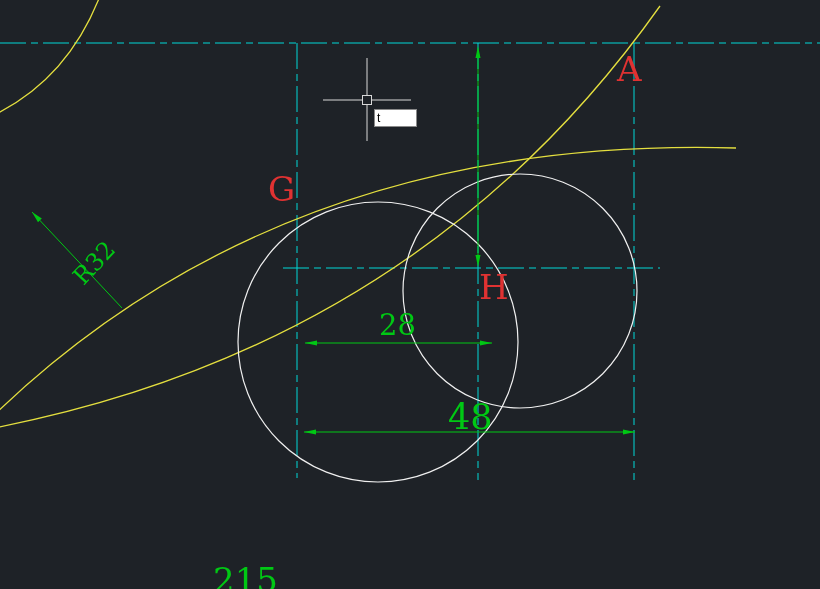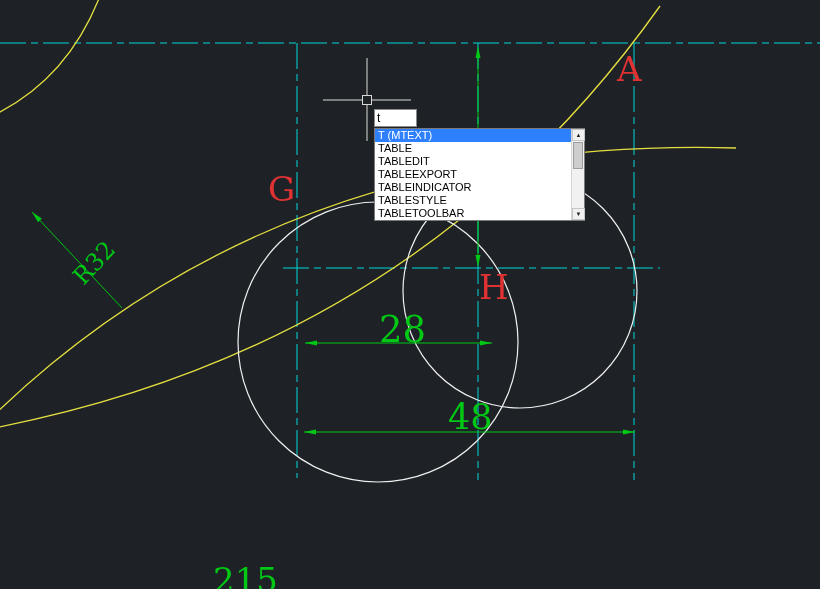--- a/index.html
+++ b/index.html
@@ -83,36 +83,20 @@
       <line class="crosshair" x1="372" y1="100" x2="411" y2="100"></line>
       <rect class="crosshair" x="362.5" y="95.5" width="9" height="9"></rect>
     </g>
   </svg>
 
   <div class="cad-label" style="left:617px; top:49px;  font-size:34px;">A</div>
   <div class="cad-label" style="left:268px; top:169px; font-size:34px;">G</div>
   <div class="cad-label" style="left:479px; top:267px; font-size:34px;">H</div>
 
   <div class="cad-text" style="left:70px; top:249px; font-size:24px; transform:rotate(-47deg);">R32</div>
-  <div class="cad-text" style="left:379px; top:308px; font-size:37px;">28</div>
+  <div class="cad-text" style="left:379px; top:308px; font-size:29px;">28</div>
   <div class="cad-text" style="left:448px; top:397px; font-size:35px;">48</div>
   <div class="cad-text" style="left:213px; top:560px; font-size:34px;">215</div>
 
   <input class="cmd-input" type="text" value="t" style="">
 
-  <div class="dropdown">
-    <div class="ac-list">
-        <div class="ac-row selected">T (MTEXT)</div>
-        <div class="ac-row">TABLE</div>
-        <div class="ac-row">TABLEDIT</div>
-        <div class="ac-row">TABLEEXPORT</div>
-        <div class="ac-row">TABLEINDICATOR</div>
-        <div class="ac-row">TABLESTYLE</div>
-        <div class="ac-row">TABLETOOLBAR</div>
-      </div>
-    <div class="scrollbar">
-      <div class="sb-btn sb-up"><span>▲</span></div>
-      <div class="sb-thumb"></div>
-      <div class="sb-btn sb-down"><span>▼</span></div>
-    </div>
-  </div>
 
 </div>
 
 </body></html>

